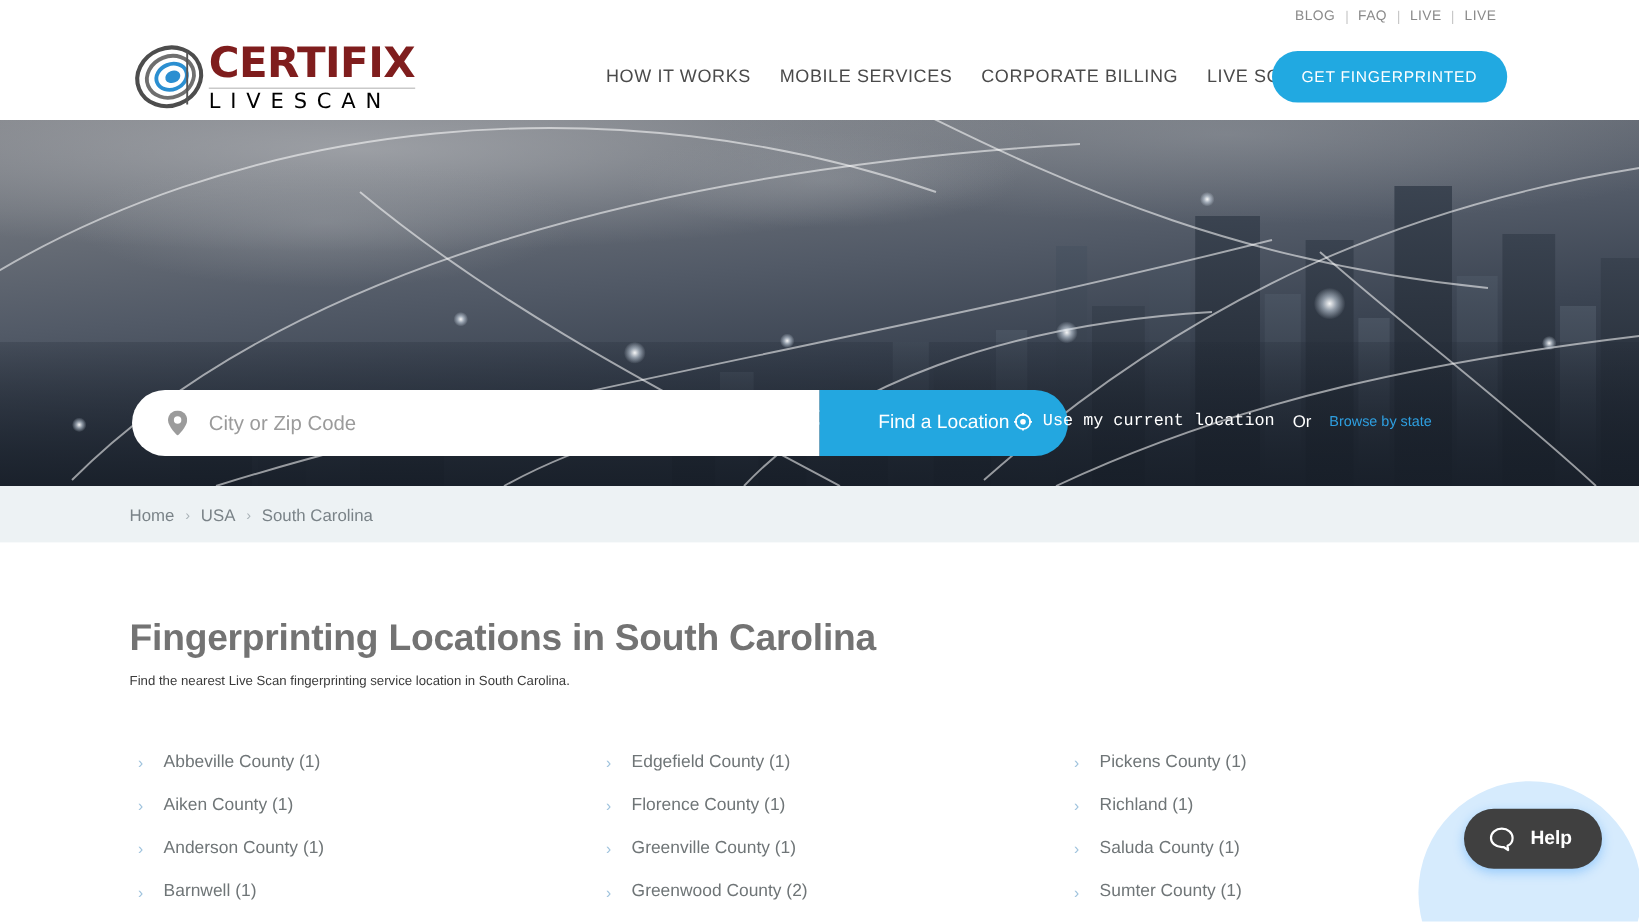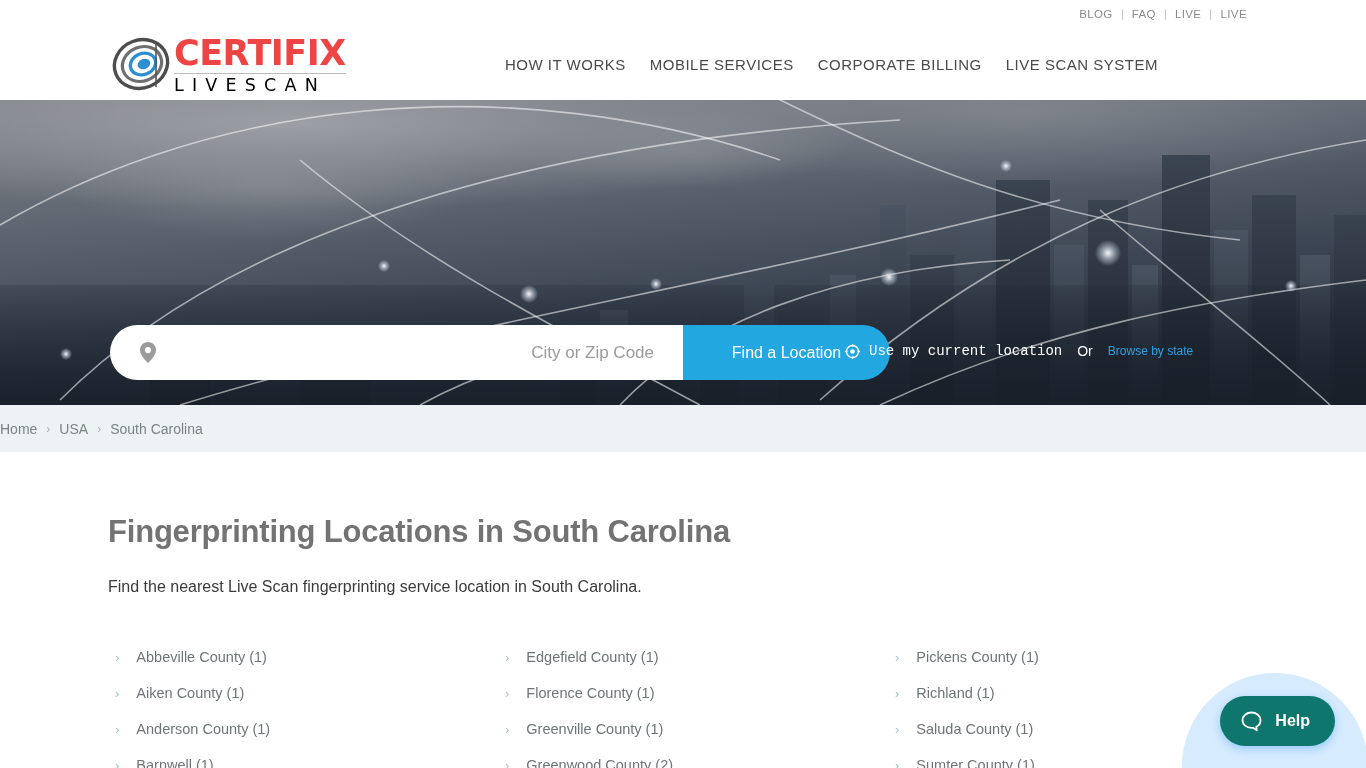--- a/index.html
+++ b/index.html
@@ -23,21 +23,21 @@
 
   
   .header {
     height:72px; background:#ffffff; display:flex; align-items:center;
     padding:0 110px; position:relative;
   }
   .logo { display:flex; align-items:center; cursor:pointer; }
   .logo-mark { width:62px; height:62px; margin-right:2px; flex:0 0 auto; }
   .logo-text { display:flex; flex-direction:column; line-height:1; padding-top:2px; }
   .logo-certifix {
-    font-size:35px; font-weight:bold; color:#ef4444; letter-spacing:-0.5px;
+    font-size:35px; font-weight:bold; color:#7f1d1d; letter-spacing:-0.5px;
     font-family:"DejaVu Sans", sans-serif;
   }
   .logo-divider { height:1px; background:#bcbcbc; margin:2px 0 3px 0; }
   .logo-livescan {
     font-size:17.5px; color:#000000; letter-spacing:8.2px;
     font-family:"DejaVu Sans", sans-serif;
   }
 
   .mainnav {
     position:absolute; left:505px; top:50%; transform:translateY(-50%);
@@ -93,21 +93,21 @@
     z-index:6;
   }
   .searchbox {
     width:573px; height:55px; background:#fff;
     border-top-left-radius:28px; border-bottom-left-radius:28px;
     display:flex; align-items:center; padding-left:30px;
   }
   .pin-icon { width:16px; height:21px; flex:0 0 auto; margin-right:18px; }
   .search-input {
     border:none; outline:none; font-size:17px; color:#3c3c3c;
-    font-family:"Liberation Sans", sans-serif; width:480px; background:transparent;text-align:right;
+    font-family:"Liberation Sans", sans-serif; width:480px; background:transparent;
   }
   .search-input::placeholder { color:#9b9b9b; }
   .find-btn {
     width:207px; height:55px; background:#23a7e0; color:#fff; border:none;
     border-top-right-radius:28px; border-bottom-right-radius:28px;
     font-size:16px; cursor:pointer; font-family:"Liberation Sans", sans-serif;
   }
   .hero-opts {
     position:absolute; left:845px; top:243px; display:flex; align-items:center;
     gap:13px; z-index:6;
@@ -116,33 +116,33 @@
   .target-icon { width:15px; height:15px; flex:0 0 auto; }
   .curloc-label { font-size:14px; color:#ffffff; white-space:nowrap; }
   .or-label { font-size:14px; color:#ffffff; margin:0 2px; }
   .browse-link {
     font-size:12px; color:#2e9fe0; text-decoration:none; cursor:pointer; white-space:nowrap;
   }
 
   
   .breadcrumb {
     height:47px; background:#edf2f4; display:flex; align-items:center;
-    gap:9px;
+    padding-left:108px; gap:9px;
   }
   .crumb { font-size:14px; color:#7a8388; text-decoration:none; cursor:pointer; }
   .crumb.current { color:#7a8388; cursor:default; }
   .crumb-sep { font-size:12px; color:#a9b2b7; }
 
   
   .main { padding:0 108px; background:#fff; position:relative; }
   .page-title {
     font-size:31px; font-weight:bold; color:#737373; margin-top:62px;
     letter-spacing:-.2px;
   }
-  .page-sub { font-size:16px; color:#3b3b3b; margin-top:28px; }
+  .page-sub { font-size:11px; color:#3b3b3b; margin-top:12px; }
 
   .counties {
     display:grid; grid-template-columns:390px 390px 390px;
     margin-top:43px; row-gap:0;
   }
   .county-item {
     display:flex; align-items:center; height:36px; gap:17px;
     text-decoration:none; cursor:pointer; padding-left:7px;
   }
   .chev { font-size:13px; color:#9fc3dd; line-height:1; }
@@ -150,21 +150,21 @@
 
   
   .help-halo {
     position:absolute; right:-2px; bottom:-76px;
     width:186px; height:186px; border-radius:50%;
     background:#d6ebfd; z-index:20;
   }
   .help-btn {
     position:absolute; right:31px; bottom:37px;
     height:50px; padding:0 25px 0 20px; border:none; border-radius:25px;
-    background:#0f766e; color:#fff; display:flex; align-items:center; gap:12px;
+    background:#404040; color:#fff; display:flex; align-items:center; gap:12px;
     font-size:16px; font-weight:bold; cursor:pointer; z-index:21;
     box-shadow:0 3px 9px rgba(29,139,248,.35);
     font-family:"Liberation Sans", sans-serif;
   }
   .chat-icon { width:23px; height:23px; flex:0 0 auto; }
 </style>
 </head>
 <body>
 
 <div class="topbar">
@@ -196,20 +196,21 @@
     </div>
   </div>
 
   <nav class="mainnav">
     <a class="nav-item">HOW IT WORKS</a>
     <a class="nav-item">MOBILE SERVICES</a>
     <a class="nav-item">CORPORATE BILLING</a>
     <a class="nav-item">LIVE SCAN SYSTEM</a>
   </nav>
 
+  <button class="cta-btn">GET FINGERPRINTED</button>
 </div>
 
 <div class="hero">
   <div class="hero-sky"></div>
 
   <div class="sky-cloud" style="left:60px; top:30px; width:420px; height:110px;"></div>
   <div class="sky-cloud" style="left:520px; top:10px; width:330px; height:80px;"></div>
 
   <div class="bldg light" style="left:880px; width:26px; height:200px;"></div>
   <div class="bldg" style="left:910px; width:44px; height:150px;"></div>

